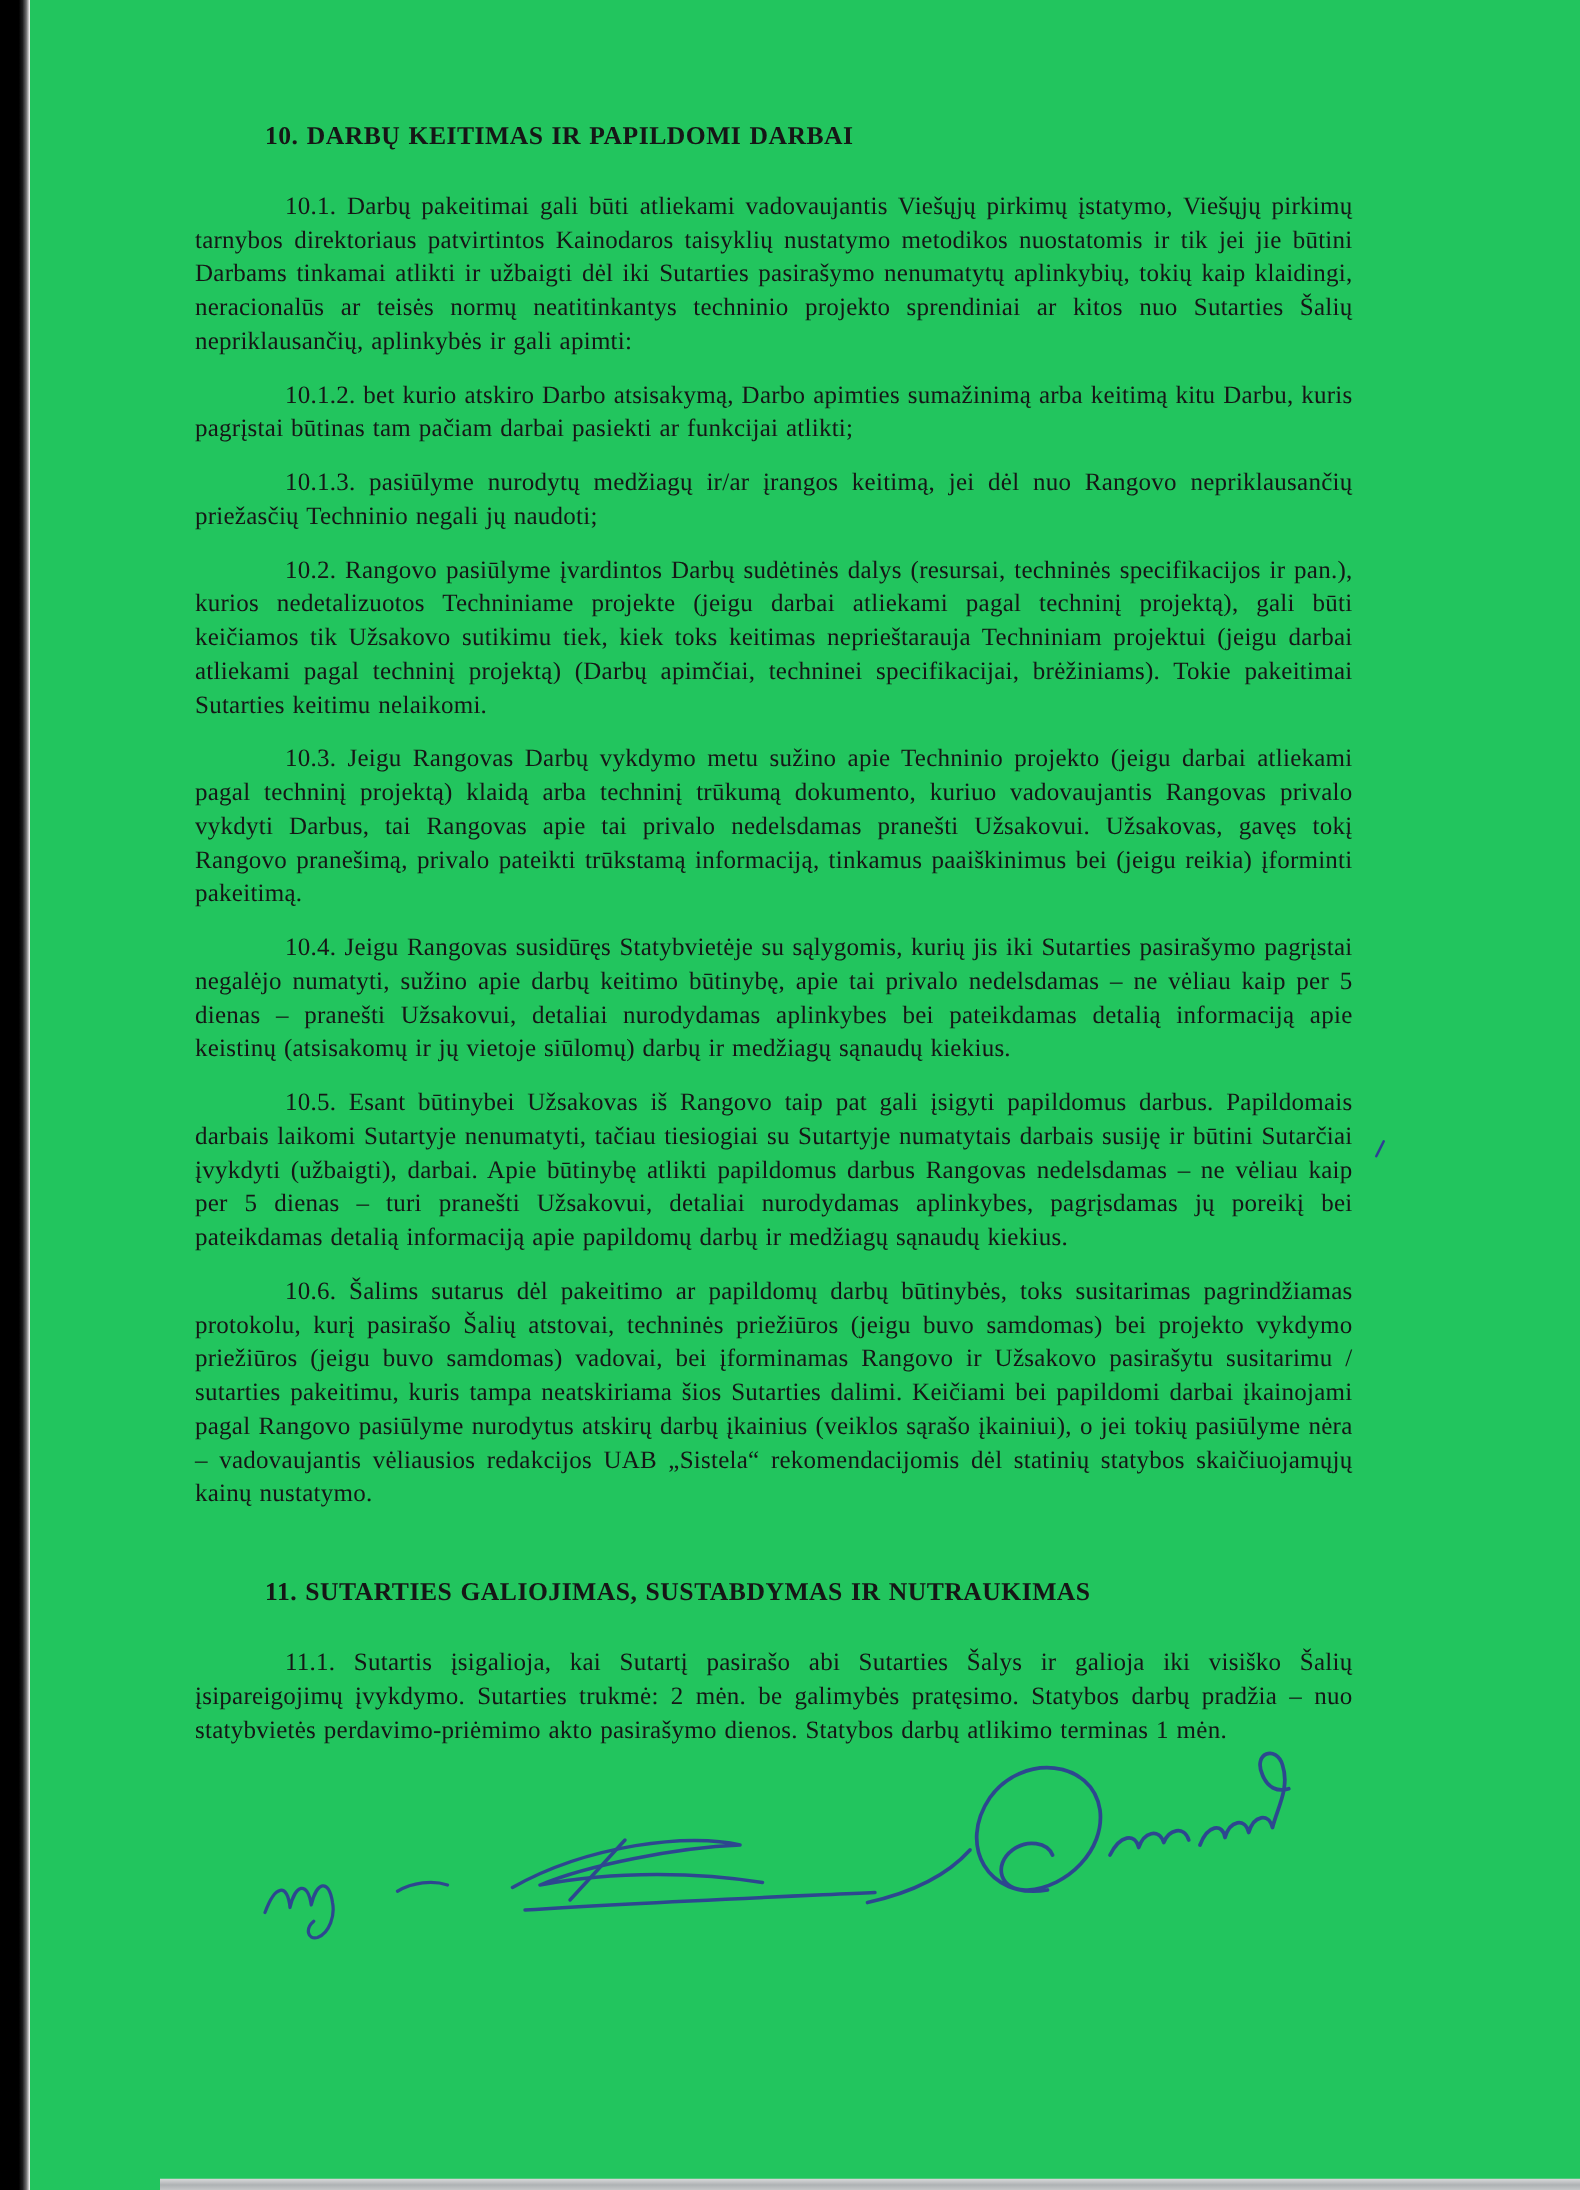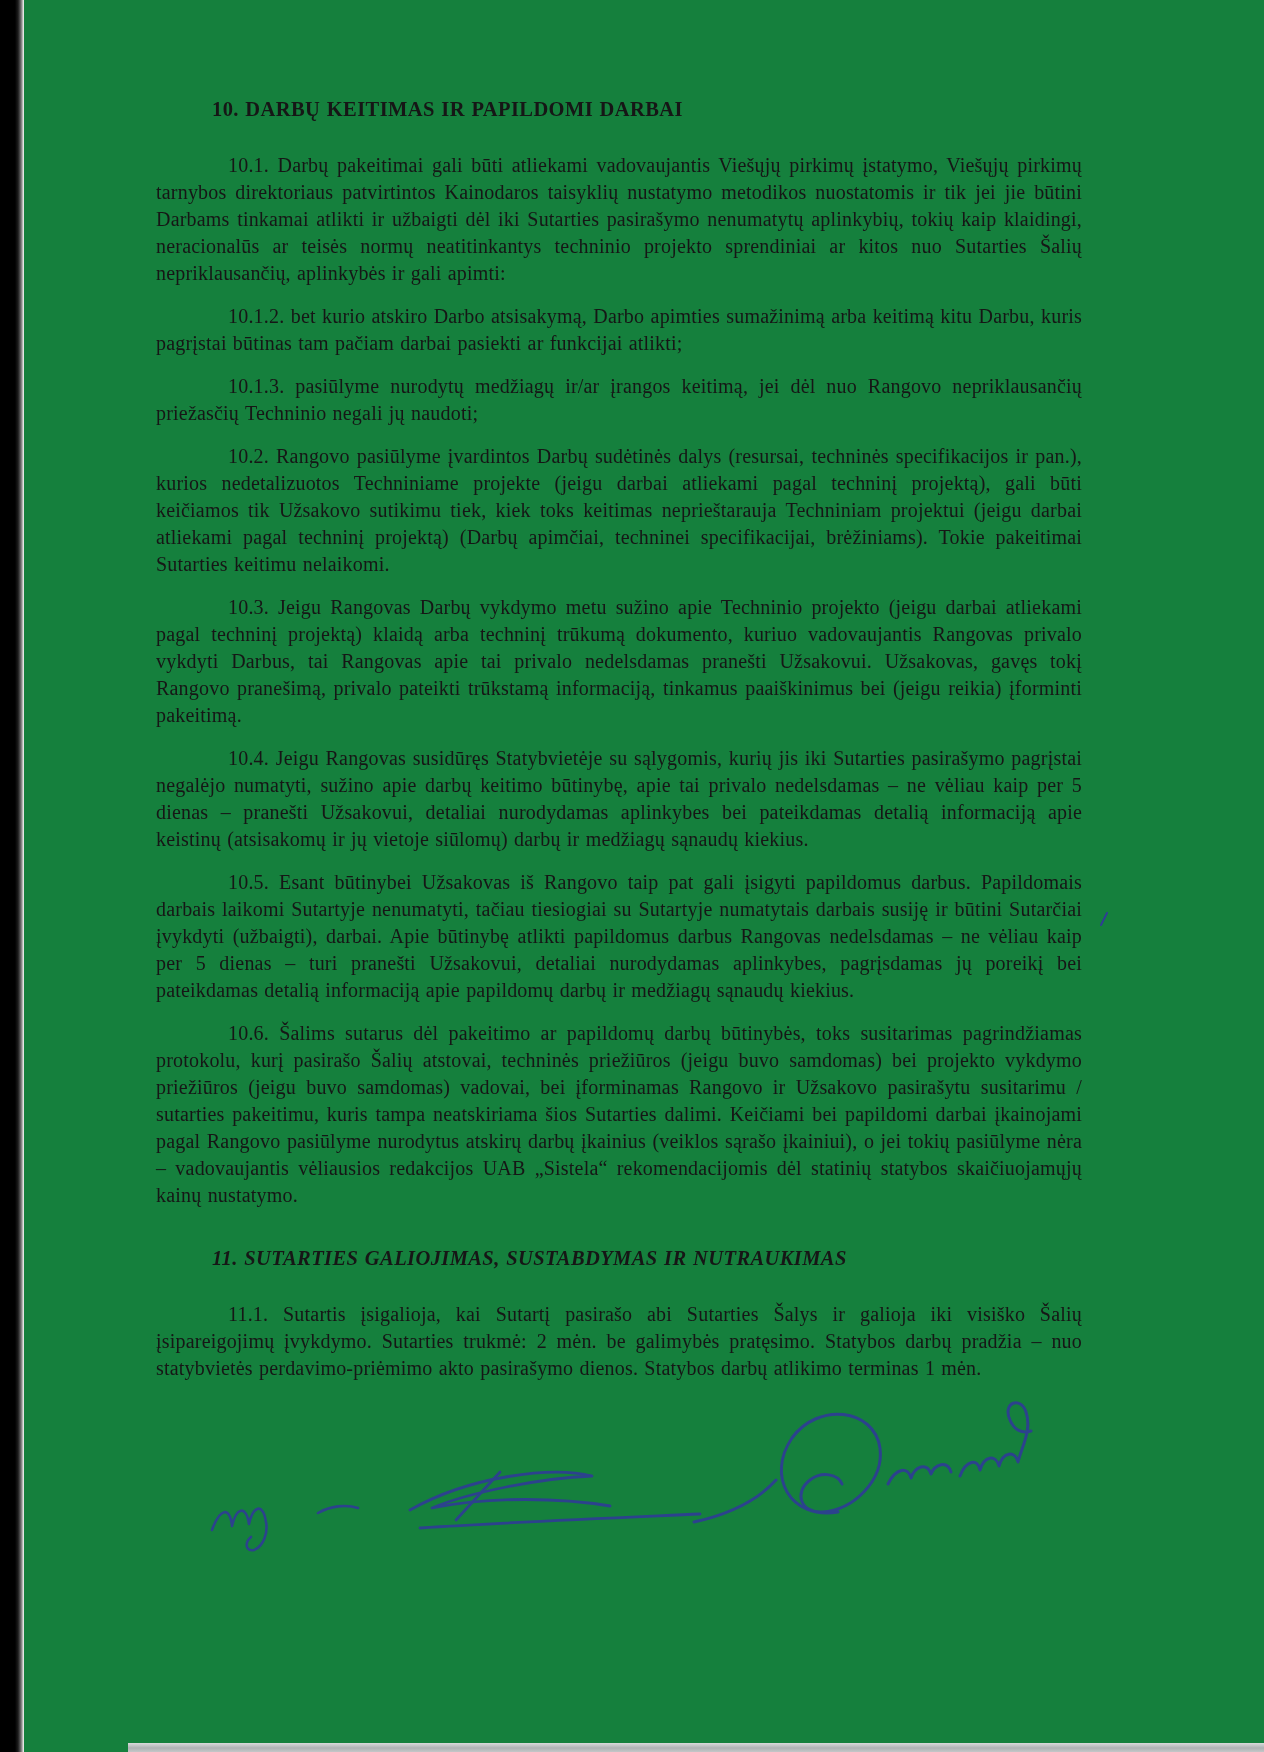--- a/index.html
+++ b/index.html
@@ -4,21 +4,21 @@
 <style>
   html, body {
     margin: 0;
     padding: 0;
     background: #e9e9e9;
   }
   .page {
     position: relative;
     width: 1264px;
     height: 1752px;
-    background: #15803d;
+    background: #22c55e;
     overflow: hidden;
     font-family: "Liberation Serif", serif;
     color: #161616;
   }
   .scan-edge-left {
     position: absolute;
     left: 0; top: 0;
     width: 24px; height: 100%;
     background: linear-gradient(90deg, #000 0px, #000 15px, #1c1c1c 18px, #6d6d6d 21px, #fdfdfc 24px);
     z-index: 5;
@@ -42,22 +42,21 @@
   }
   .section-title {
     font-size: 20.5px;
     font-weight: bold;
     margin: 0 0 29px 0;
     text-indent: 72px;
     text-align: left;
     letter-spacing: 0.4px;
   }
   .section-11 .section-title {
-    margin-top: 36px;
-    font-style: italic;
+    margin-top: 52px;
   }
   .content p {
     margin: 16px;
     text-indent: 72px;
   }
   .signature-area {
     position: absolute;
     left: 170px; top: 1380px;
     width: 920px; height: 260px;
     z-index: 3;

